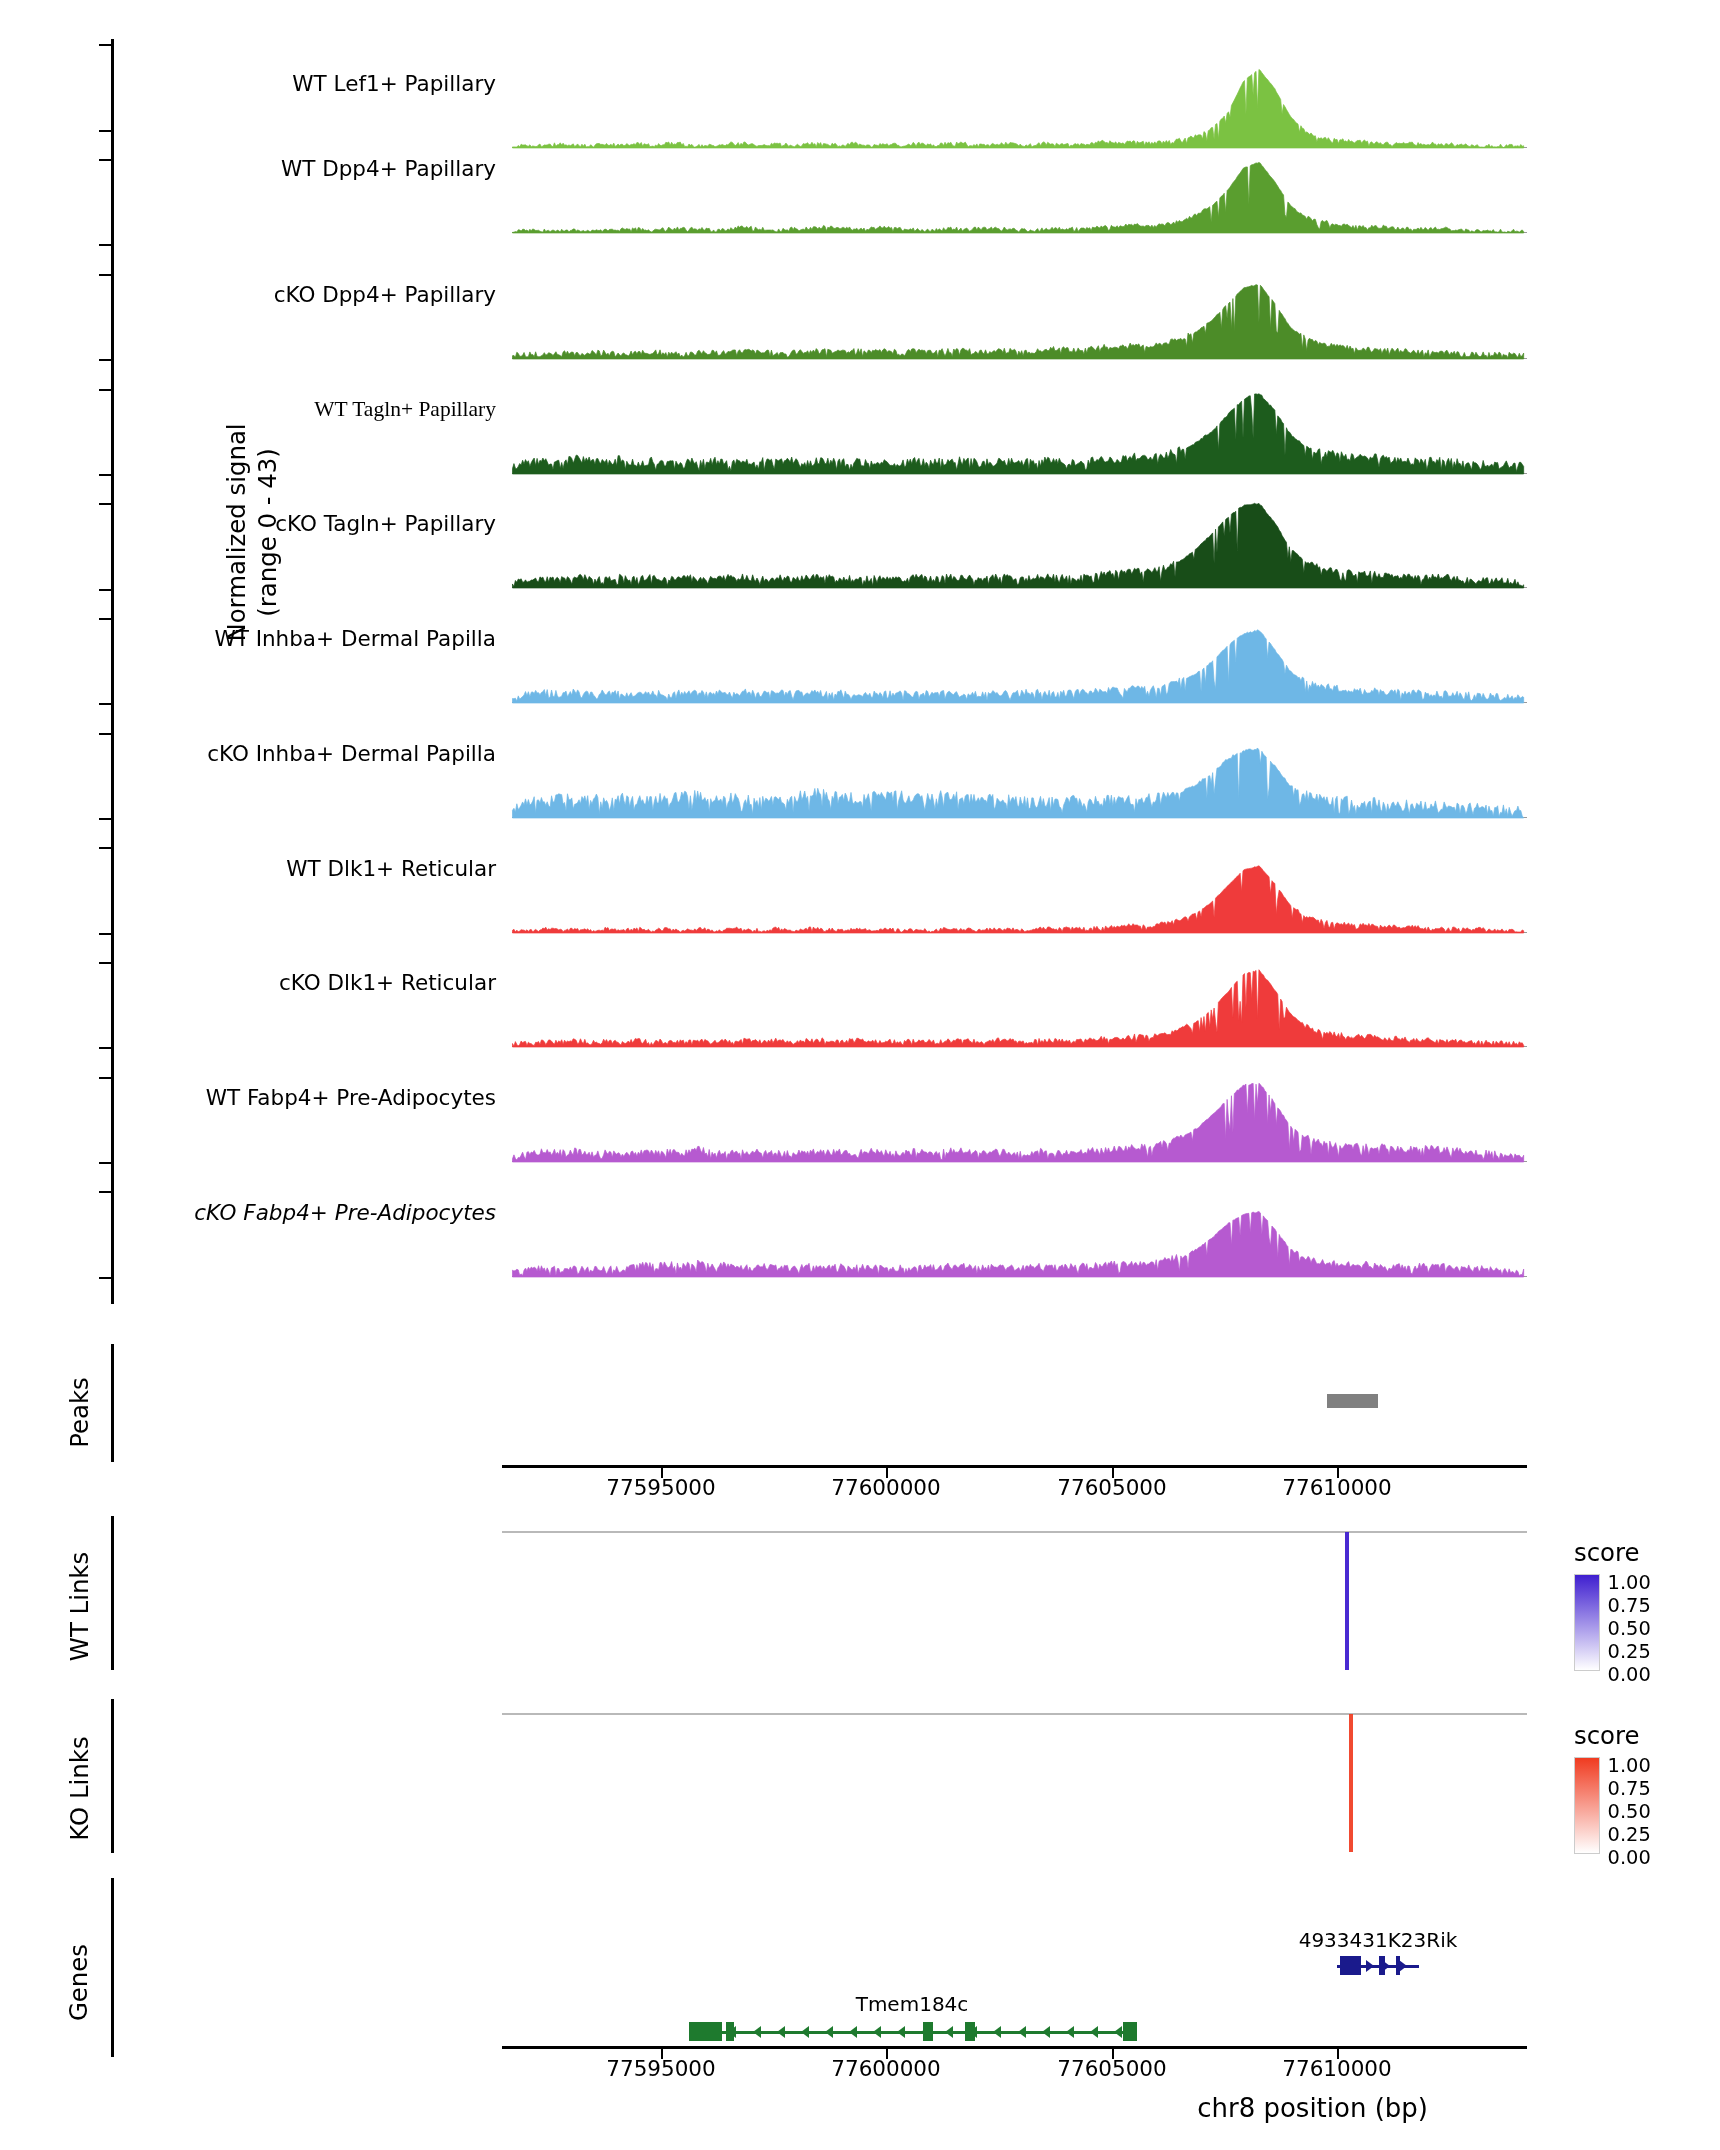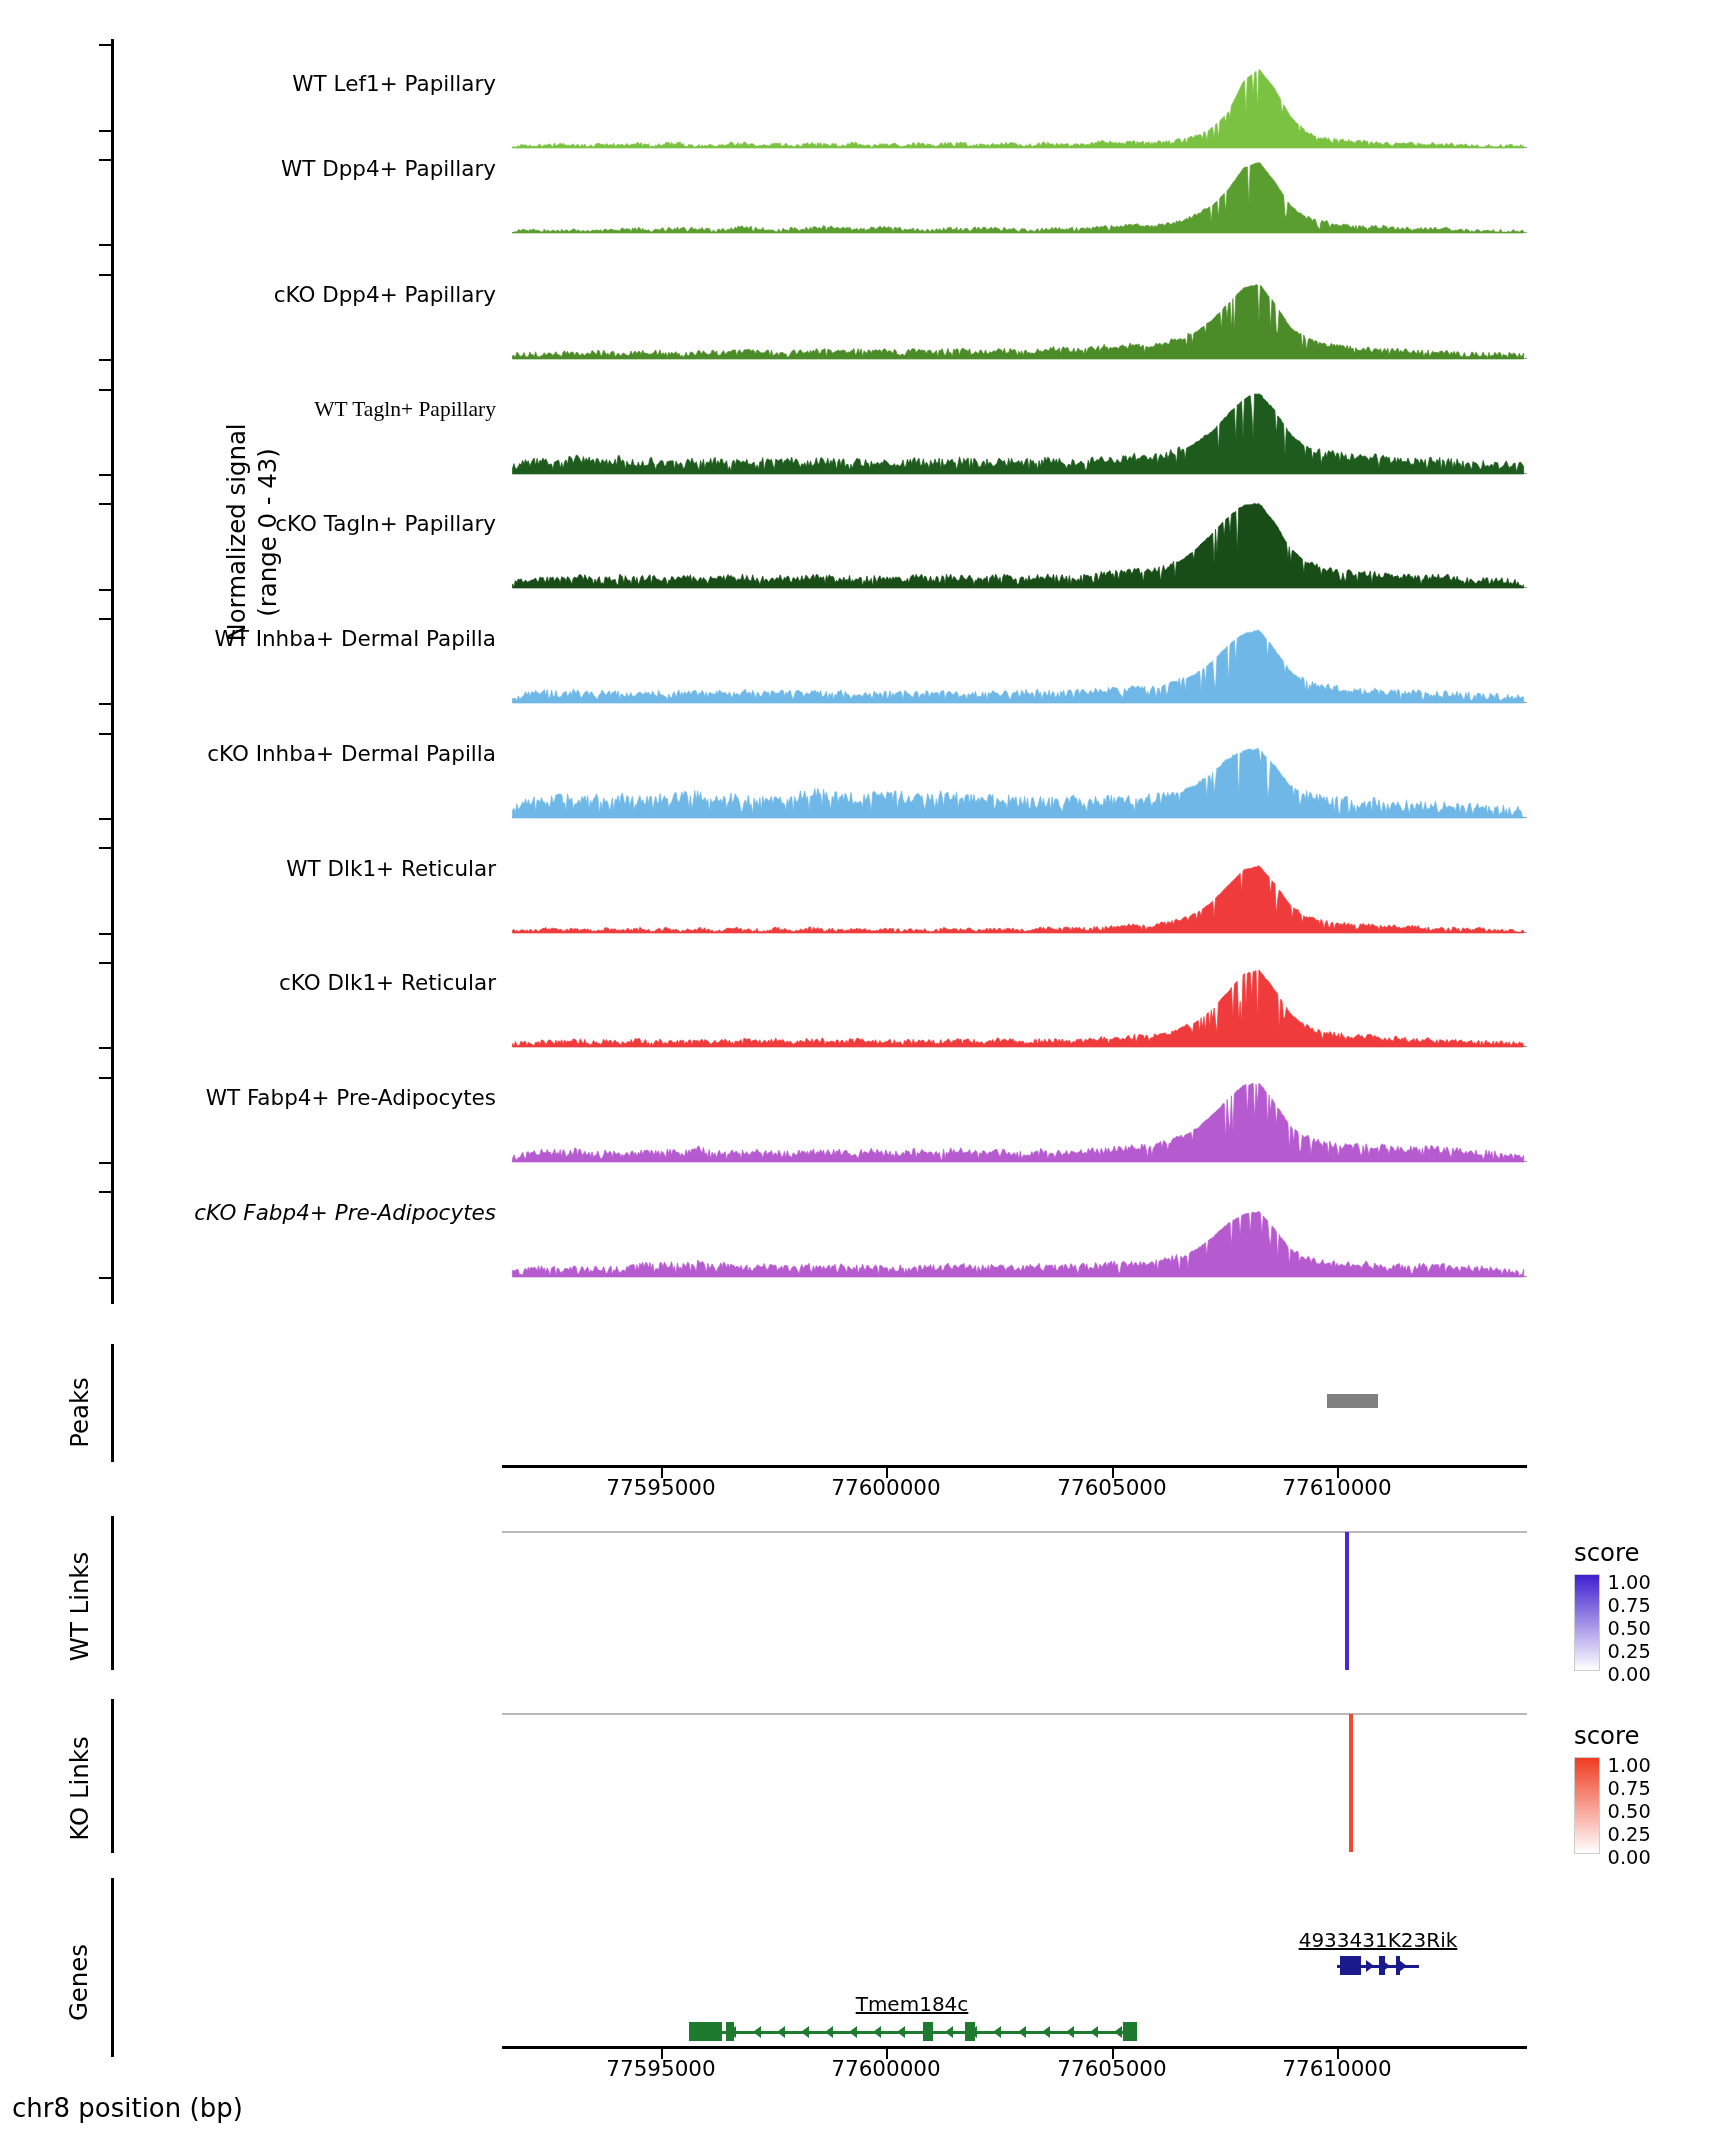--- a/index.html
+++ b/index.html
@@ -110,23 +110,23 @@
   }
   .gaxis-ticklabel {
     position: absolute;
     font-size: 21.5px;
     text-align: center;
     width: 186px;
   }
   .xtitle {
     position: absolute;
     font-size: 26px;
-    text-align: left;
+    text-align: right;
     width: 1428px;
-    left: 12px;
+    left: 0;
   }
 
   
   .links-panel {
     position: absolute;
     left: 502px;
     width: 1025px;
   }
   .links-top {
     position: absolute;
@@ -173,21 +173,20 @@
     height: 2.9px;
   }
   .gene-exon {
     position: absolute;
   }
   .gene-name {
     position: absolute;
     font-size: 20px;
     text-align: center;
     white-space: nowrap;
-    text-decoration: underline;
   }
 </style>
 </head>
 <body>
 
 <div class="root">
 
   <div class="ylabel-cov">Normalized signal
 (range 0 - 43)</div>
 

